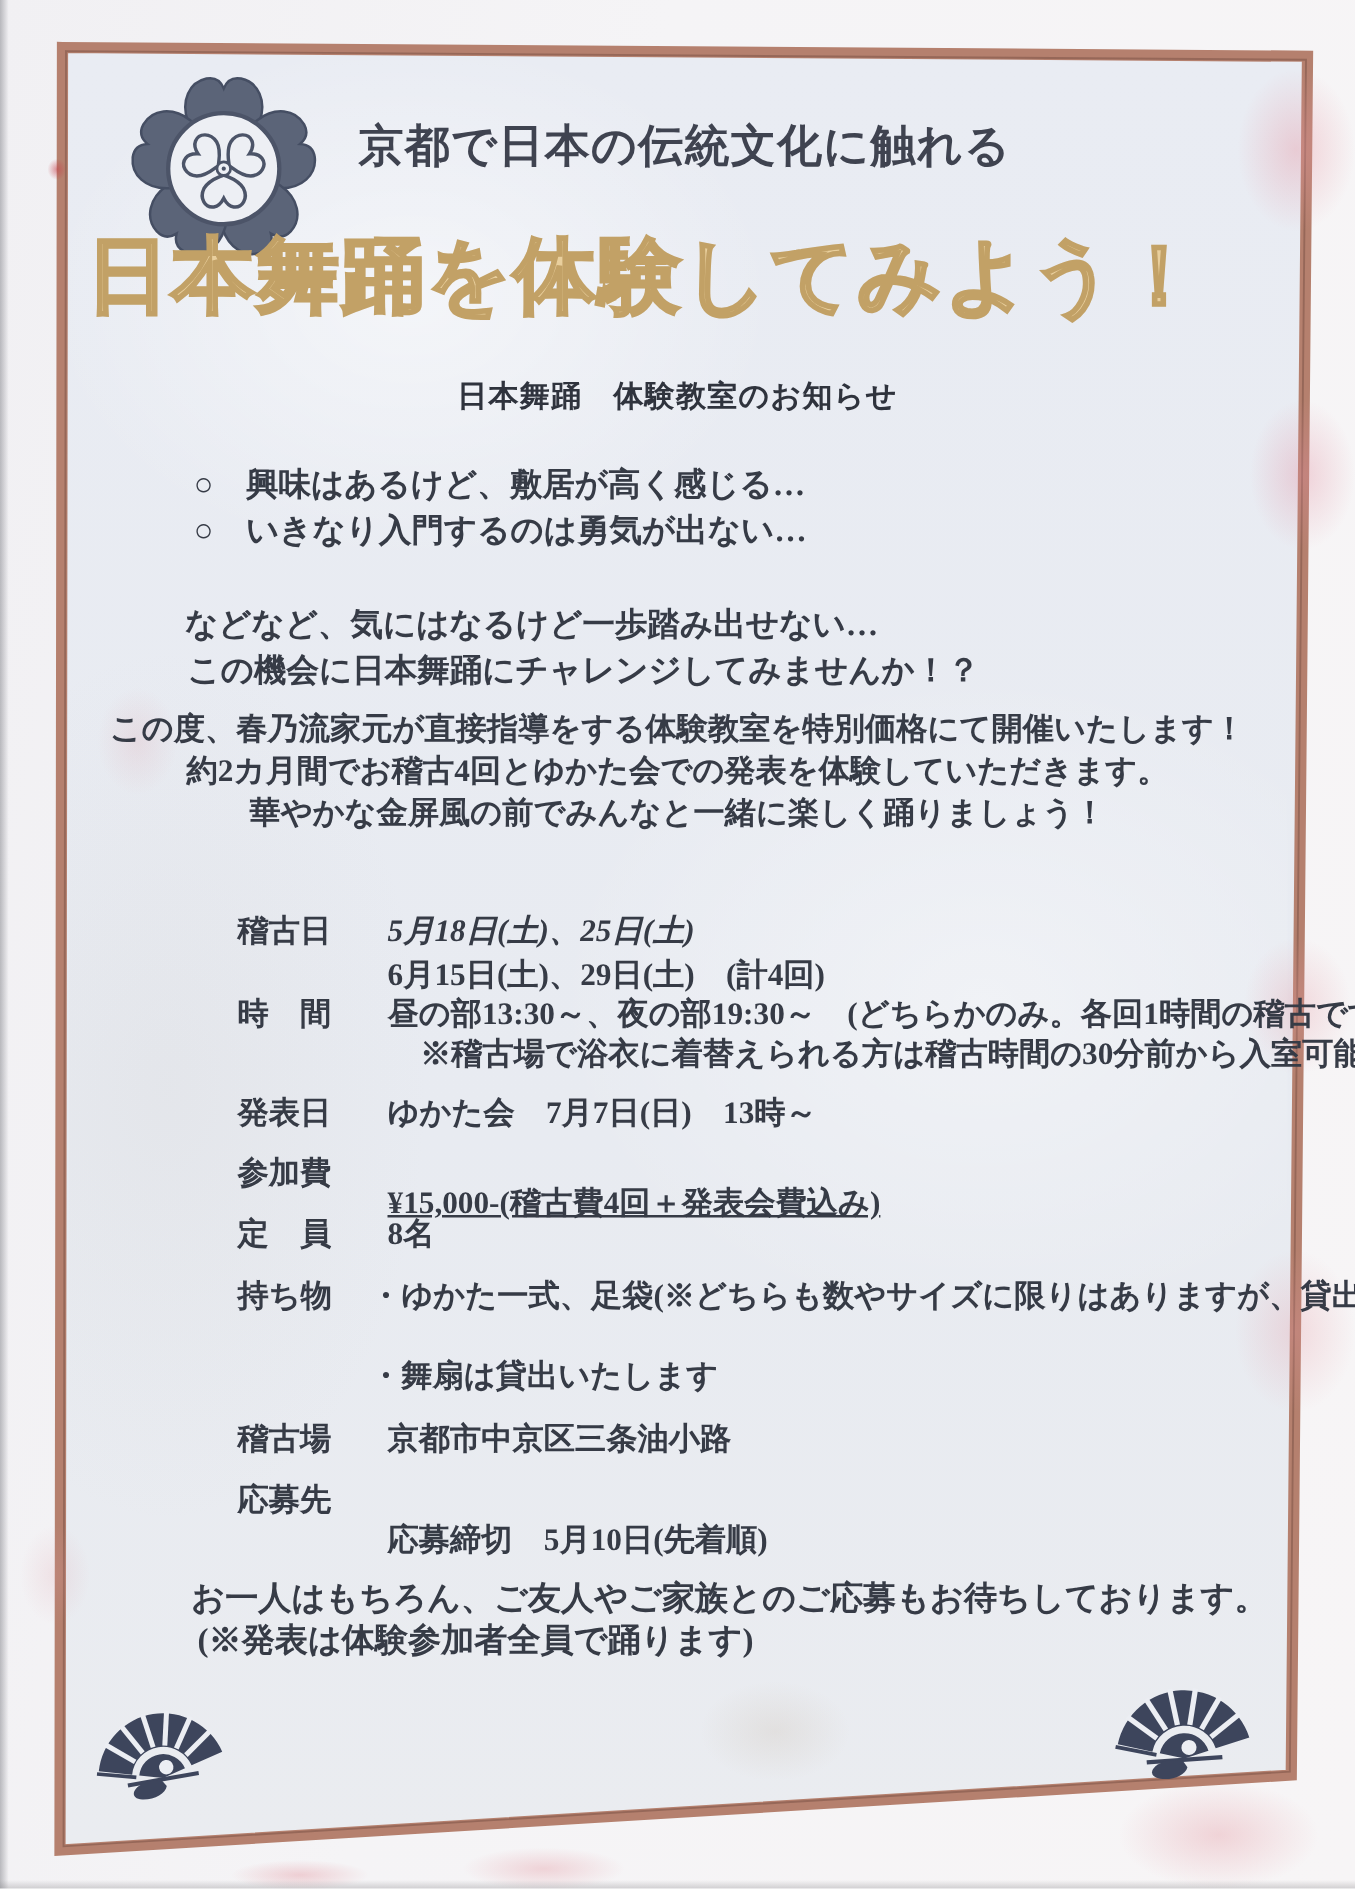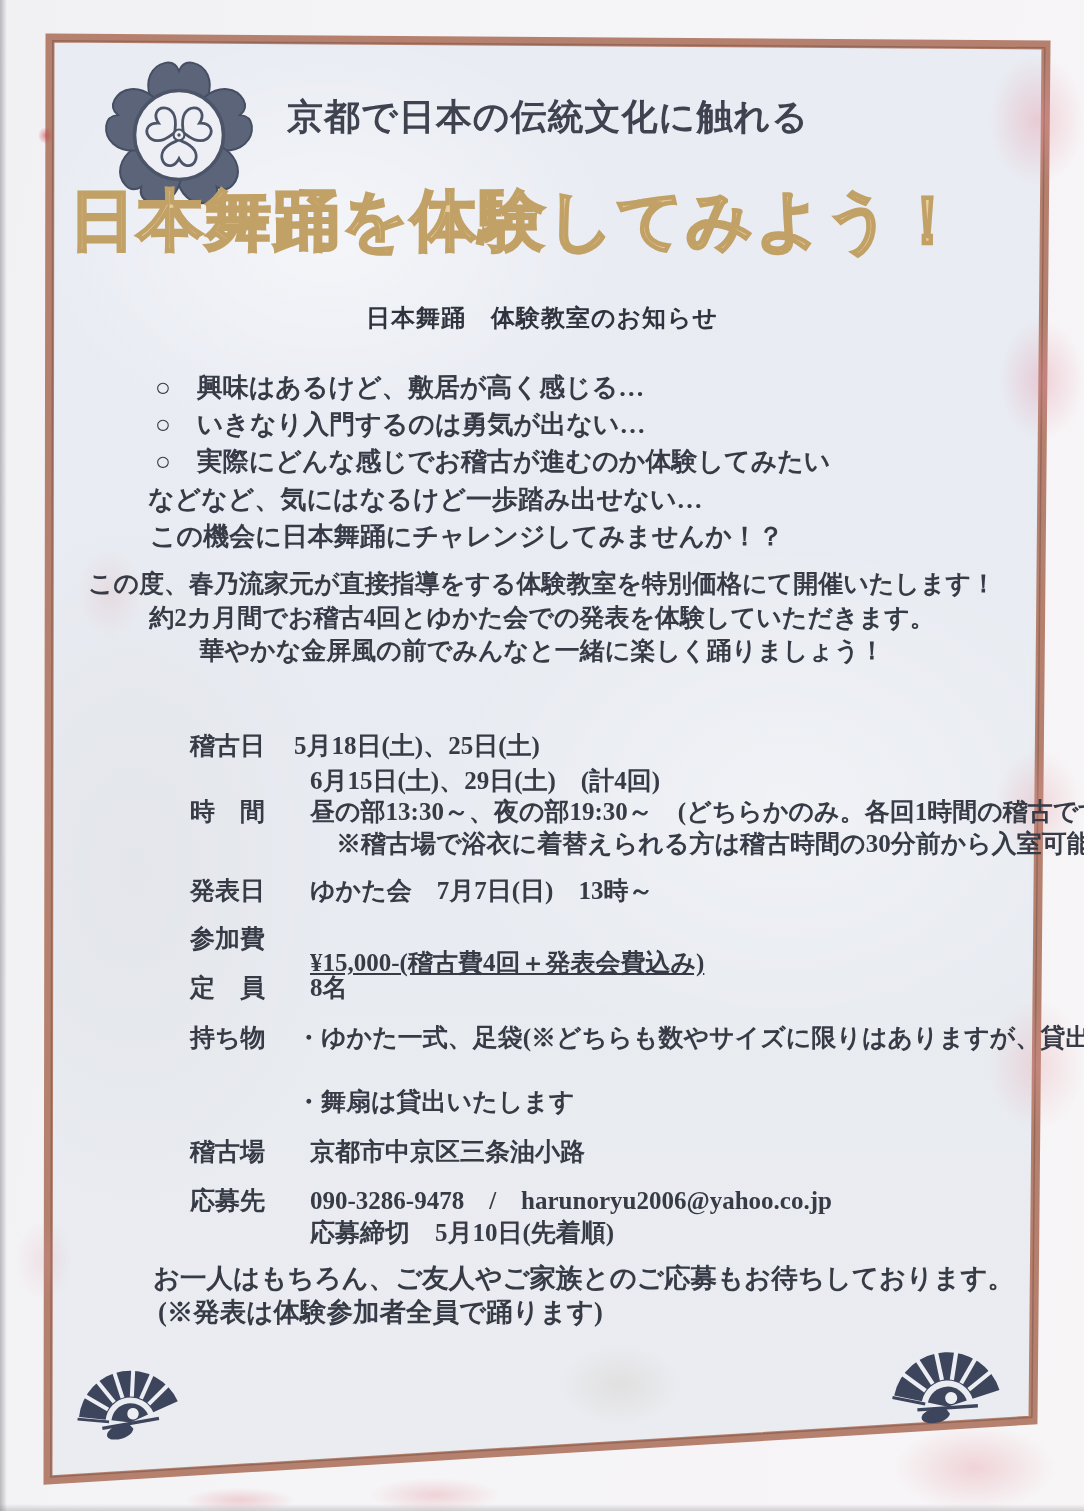--- a/index.html
+++ b/index.html
@@ -100,32 +100,31 @@
   </svg>
 
   <div class="t tagline sans" style="top:95px;padding-left:12px;">京都で日本の伝統文化に触れる</div>
 
   <div class="t big-title sans">日本舞踊を体験してみよう！</div>
 
   <div class="t subtitle sans">日本舞踊　体験教室のお知らせ</div>
 
   <div class="t serif body26" style="left:155px;top:372px;">○　興味はあるけど、敷居が高く感じる…</div>
   <div class="t serif body26" style="left:155px;top:409px;">○　いきなり入門するのは勇気が出ない…</div>
-  <div class="t serif body26" style="left:155px;top:446px;">○　実際にどんな感じでお稽古が進むのか体験してみたい</div>
   <div class="t serif body26" style="left:148px;top:484px;">などなど、気にはなるけど一歩踏み出せない…</div>
   <div class="t serif body26" style="left:150px;top:521px;">この機会に日本舞踊にチャレンジしてみませんか！？</div>
 
   <div class="intro-block">
     <div>この度、春乃流家元が直接指導をする体験教室を特別価格にて開催いたします！</div>
     <div>約2カ月間でお稽古4回とゆかた会での発表を体験していただきます。</div>
     <div>華やかな金屏風の前でみんなと一緒に楽しく踊りましょう！</div>
   </div>
 
   <div class="t serif body25" style="left:190px;top:706px;">稽古日</div>
-  <div class="t serif body25" style="left:294px;top:706px;">5月18日(土)、25日(土)</div>
+  <div class="t serif body25" style="left:310px;top:706px;font-style:italic;">5月18日(土)、25日(土)</div>
   <div class="t serif body25" style="left:310px;top:741px;">6月15日(土)、29日(土)　(計4回)</div>
 
   <div class="t serif body25" style="left:190px;top:772px;">時　間</div>
   <div class="t serif body25" style="left:310px;top:772px;">昼の部13:30～、夜の部19:30～　(どちらかのみ。各回1時間の稽古です)</div>
   <div class="t serif body25" style="left:336px;top:804px;">※稽古場で浴衣に着替えられる方は稽古時間の30分前から入室可能</div>
 
   <div class="t serif body25" style="left:190px;top:851px;">発表日</div>
   <div class="t serif body25" style="left:310px;top:851px;">ゆかた会　7月7日(日)　13時～</div>
 
   <div class="t serif body25" style="left:190px;top:899px;">参加費</div>
@@ -135,21 +134,20 @@
   <div class="t serif body25" style="left:310px;top:948px;">8名</div>
 
   <div class="t serif body25" style="left:190px;top:998px;">持ち物</div>
   <div class="t serif body25" style="left:296px;top:998px;">・ゆかた一式、足袋(※どちらも数やサイズに限りはありますが、貸出も</div>
   <div class="t serif body25" style="left:296px;top:1062px;">・舞扇は貸出いたします</div>
 
   <div class="t serif body25" style="left:190px;top:1112px;">稽古場</div>
   <div class="t serif body25" style="left:310px;top:1112px;">京都市中京区三条油小路</div>
 
   <div class="t serif body25" style="left:190px;top:1161px;">応募先</div>
-  <div class="t serif body25" style="left:310px;top:1161px;">090-3286-9478　/　harunoryu2006@yahoo.co.jp</div>
   <div class="t serif body25" style="left:310px;top:1193px;">応募締切　5月10日(先着順)</div>
 
   <div class="t serif" style="left:153px;top:1262px;font-size:26.5px;">お一人はもちろん、ご友人やご家族とのご応募もお待ちしております。</div>
   <div class="t serif" style="left:158px;top:1296px;font-size:26.5px;">(※発表は体験参加者全員で踊ります)</div>
 
   <svg class="abs" style="left:70px;top:1348px;transform:rotate(-9deg);" width="112" height="92" viewBox="0 0 116 96">
     <g fill="#3d455c" stroke="none">
       <path d="M 5.84 64.02 A 54 54 0 0 1 110.16 64.02 L 83.11 71.27 A 26 26 0 0 0 32.89 71.27 Z"></path>
       <g stroke="#ecEEf3" stroke-width="4.2">
         <line x1="79.8" y1="62.1" x2="103.3" y2="45.1"></line>

